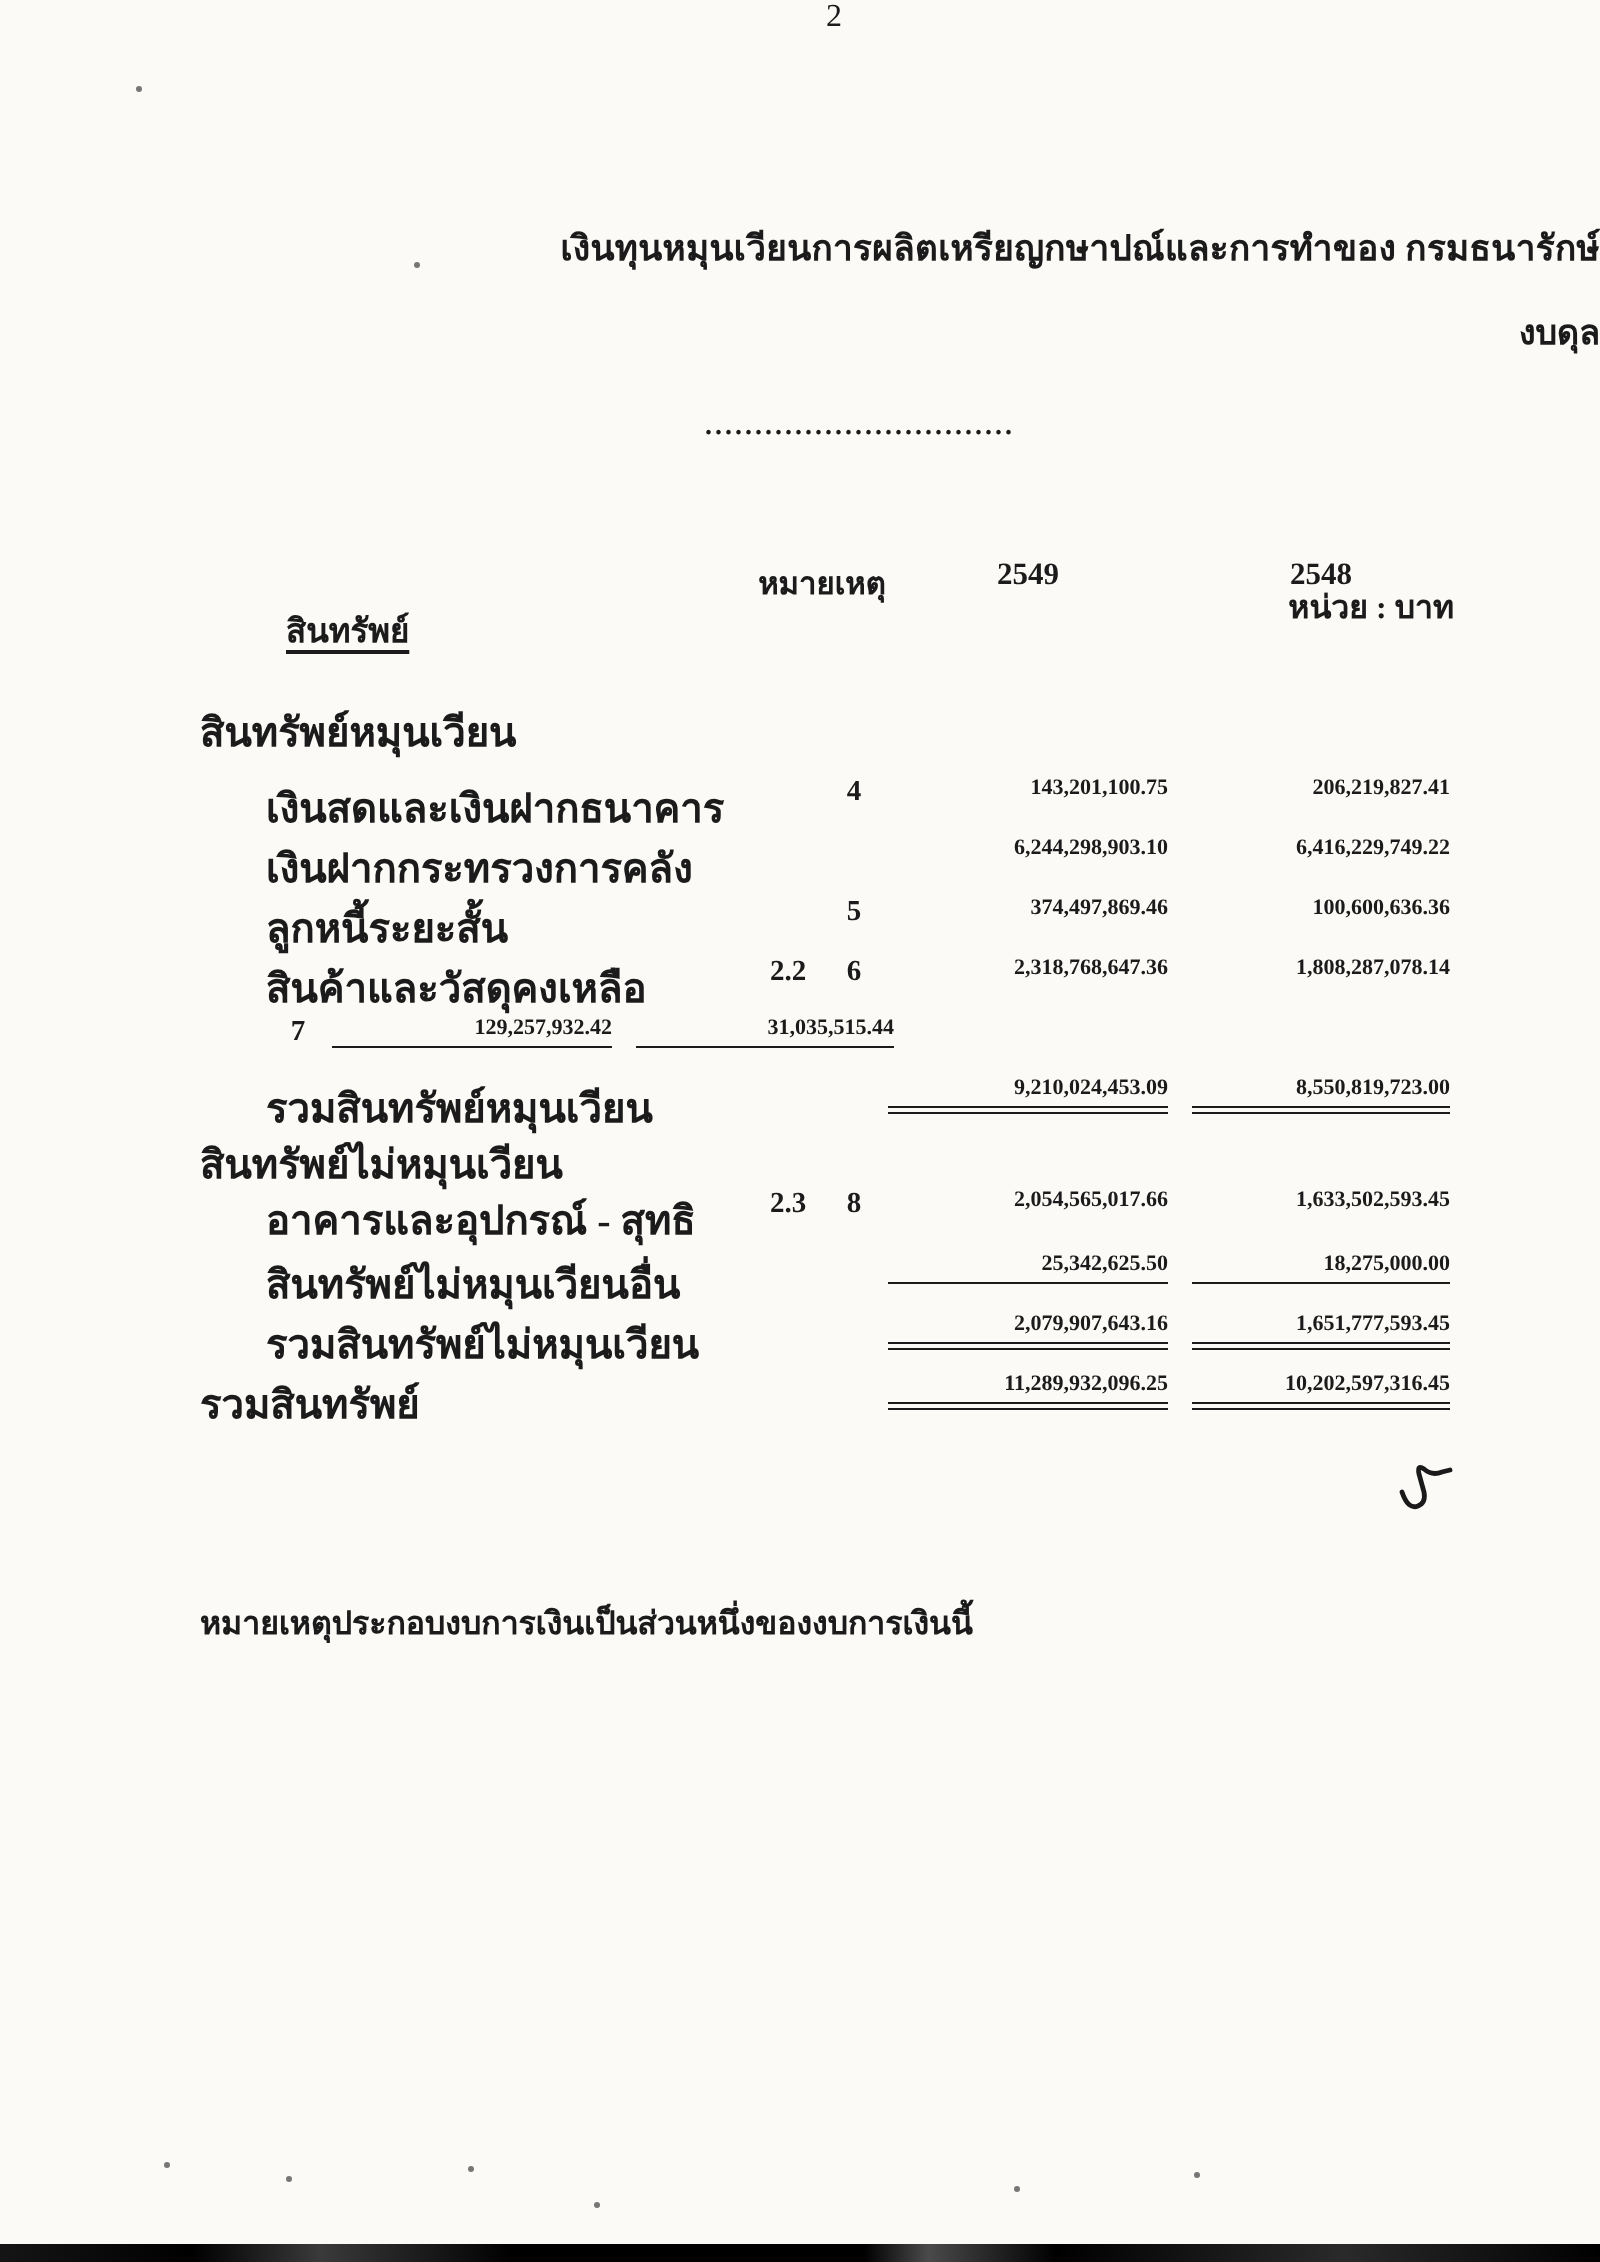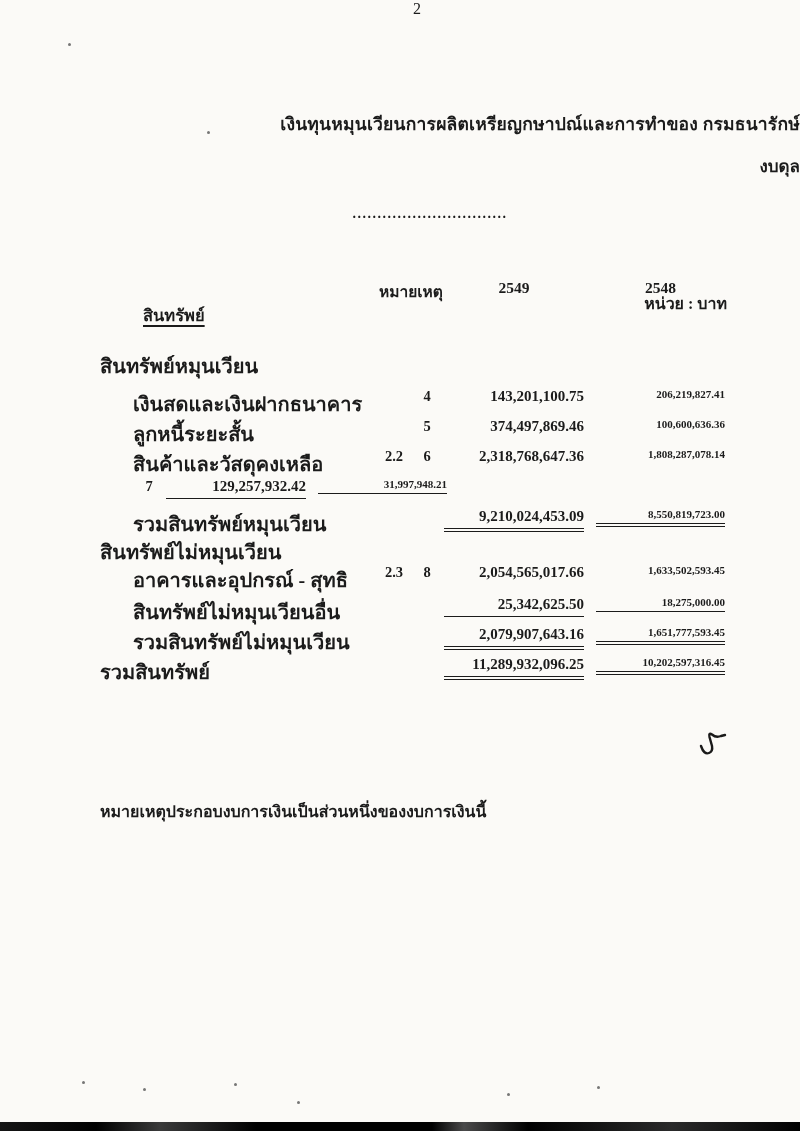--- a/index.html
+++ b/index.html
@@ -24,21 +24,21 @@
   .thead{top:279px;}
   .tbody{top:350px;}
   .trow{display:flex;align-items:flex-start;height:30px;}
   .trow.h38{height:38px;}
   .trow.h28{height:28px;}
   .trow.h32{height:32px;}
   .c-label{width:278px;font-size:20px;font-weight:bold;}
   .c-label.indent{padding-left:33px;width:245px;}
   .c-ref{width:32px;font-size:14.5px;font-weight:600;text-align:center;}
   .c-note{width:34px;font-size:14.5px;font-weight:600;text-align:center;}
-  .c-amt1{width:140px;text-align:right;font-size:15px;font-weight:600;padding-bottom:3px;}
+  .c-amt1{width:140px;text-align:right;font-size:11px;font-weight:600;padding-bottom:3px;}
   .c-gap{width:12px;}
   .c-amt2{width:129px;text-align:right;font-size:11px;font-weight:600;padding-bottom:3px;}
   .u1{border-bottom:1.6px solid #1b1b1b;}
   .u2{border-bottom:4px double #1b1b1b;}
   .center{text-align:center;}
   .notehead{width:66px;text-align:center;font-size:15.5px;font-weight:bold;}
   .assets-heading{left:143px;top:302px;font-size:16.5px;font-weight:bold;
     text-decoration:underline;text-underline-offset:4px;text-decoration-thickness:1.5px;}
   .footnote{left:100px;top:799px;font-size:16px;font-weight:bold;}
   
@@ -82,20 +82,28 @@
 
   <div class="trow">
     <div class="c-label indent">เงินสดและเงินฝากธนาคาร</div>
     <div class="c-ref"></div>
     <div class="c-note">4</div>
     <div class="c-amt1">143,201,100.75</div>
     <div class="c-gap"></div>
     <div class="c-amt2">206,219,827.41</div>
   </div>
 
+  <div class="trow">
+    <div class="c-label indent">เงินฝากกระทรวงการคลัง</div>
+    <div class="c-ref"></div>
+    <div class="c-note"></div>
+    <div class="c-amt1">6,244,298,903.10</div>
+    <div class="c-gap"></div>
+    <div class="c-amt2">6,416,229,749.22</div>
+  </div>
 
   <div class="trow">
     <div class="c-label indent">ลูกหนี้ระยะสั้น</div>
     <div class="c-ref"></div>
     <div class="c-note">5</div>
     <div class="c-amt1">374,497,869.46</div>
     <div class="c-gap"></div>
     <div class="c-amt2">100,600,636.36</div>
   </div>
 
@@ -106,21 +114,21 @@
     <div class="c-amt1">2,318,768,647.36</div>
     <div class="c-gap"></div>
     <div class="c-amt2">1,808,287,078.14</div>
   </div>
 
   <div class="trow">
     <div class="c-ref"></div>
     <div class="c-note">7</div>
     <div class="c-amt1 u1">129,257,932.42</div>
     <div class="c-gap"></div>
-    <div class="c-amt2 u1">31,997,948.21</div>
+    <div class="c-amt2 u1">31,035,515.44</div>
   </div>
 
   <div class="trow h28">
     <div class="c-label indent">รวมสินทรัพย์หมุนเวียน</div>
     <div class="c-ref"></div>
     <div class="c-note"></div>
     <div class="c-amt1 u2">9,210,024,453.09</div>
     <div class="c-gap"></div>
     <div class="c-amt2 u2">8,550,819,723.00</div>
   </div>

